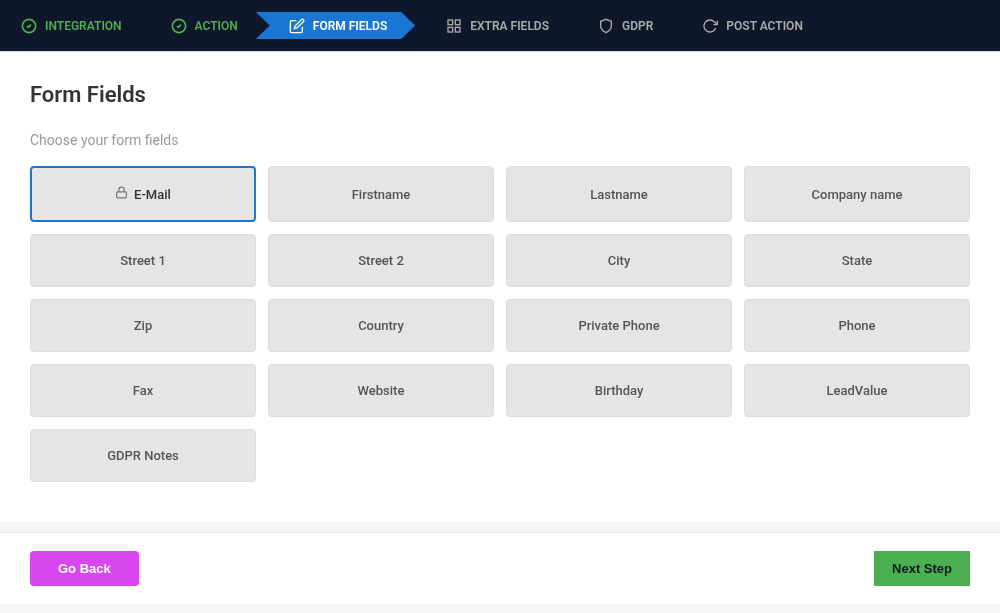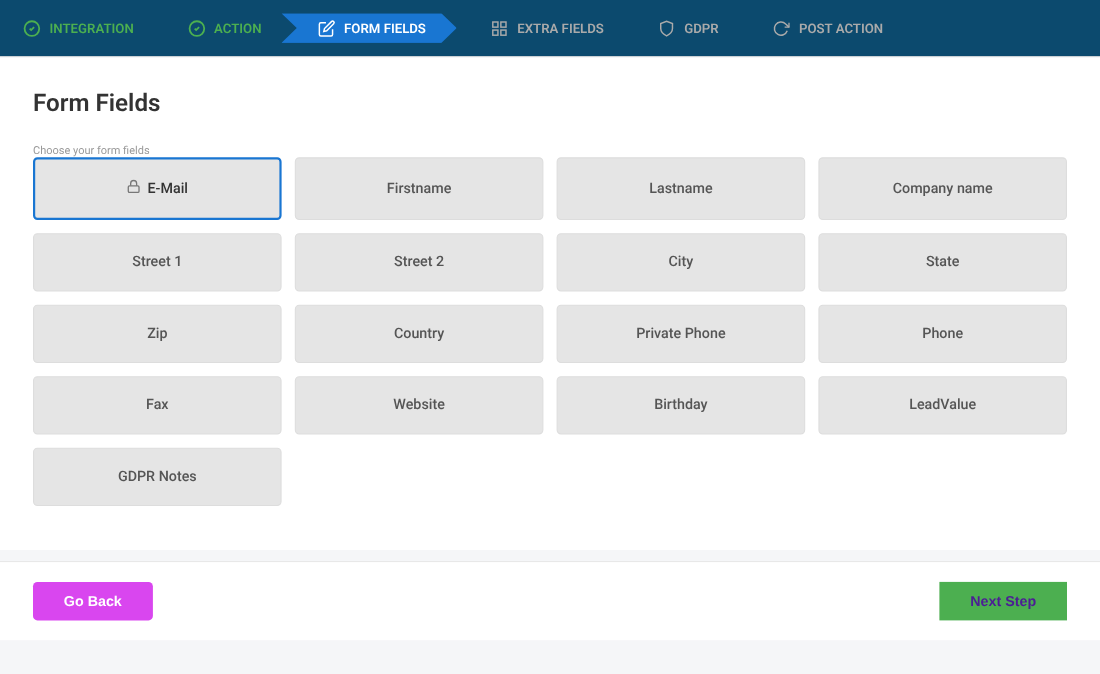--- a/index.html
+++ b/index.html
@@ -7,21 +7,21 @@
       font-family: -apple-system, BlinkMacSystemFont, 'Segoe UI', Roboto, sans-serif;
       background: #f5f6f8;
       width: 1000px;
       min-height: 613px;
       overflow-x: hidden;
     }
 
     
     .stepper {
       display: flex;
-      background: #0c4a6e;
+      background: #0f172a;
       border-bottom: 1px solid #e0e0e0;
       height: 52px;
       align-items: flex-end;
       padding: 12px 0;
       overflow: hidden;
     }
     .step {
       display: flex;
       align-items: center;
       height: 100%;
@@ -61,22 +61,23 @@
       background: #fff;
       margin: 0;
     }
     .page-title {
       font-size: 22px;
       font-weight: 600;
       color: #333;
       margin-bottom: 25px;
     }
     .section-label {
-      font-size: 10px;
+      font-size: 14px;
       color: #999;
+      margin-bottom: 18px;
     }
 
     
     .fields-grid {
       display: grid;
       grid-template-columns: repeat(4, 1fr);
       gap: 12px;
       margin-bottom: 20px;
     }
     .field-item {
@@ -120,24 +121,24 @@
       color: #fff;
       border: none;
       border-radius: 4px;
       padding: 10px 28px;
       font-size: 13px;
       font-weight: 600;
       cursor: pointer;
     }
     .btn-next {
       background: #4caf50;
-      color: #4c1d95;
+      color: #0f172a;
       border: none;
       border-radius: 0;
-      padding: 10px 28px;
+      padding: 10px 18px;
       font-size: 13px;
       font-weight: 600;
       cursor: pointer;
     }
 
     
     .svg-icon { width: 16px; height: 16px; display: inline-block; vertical-align: middle; }
   </style>
 </head>
 <body>

